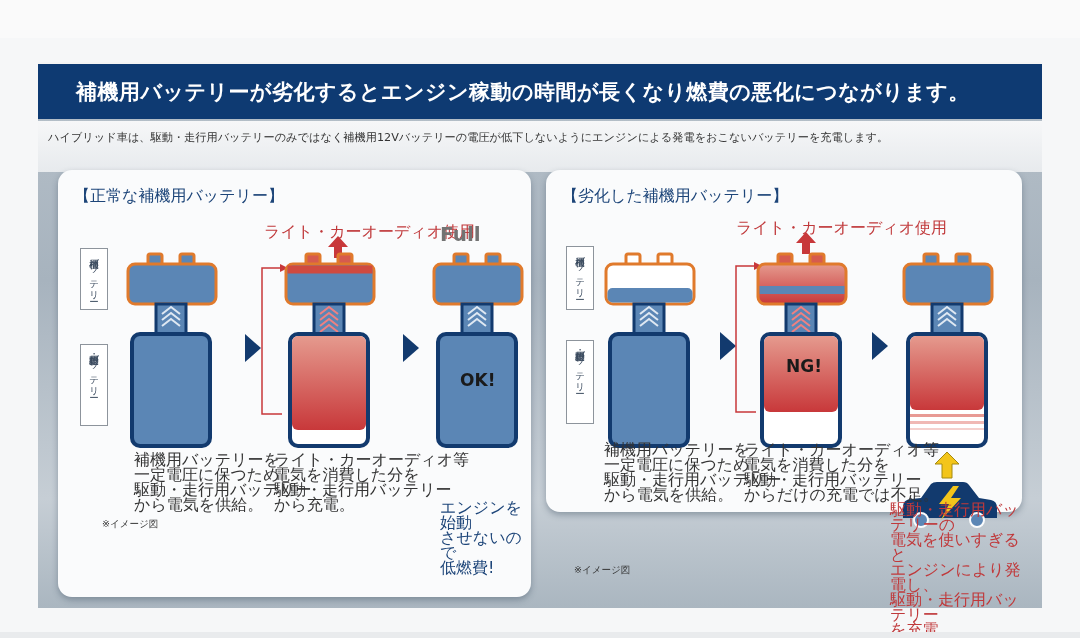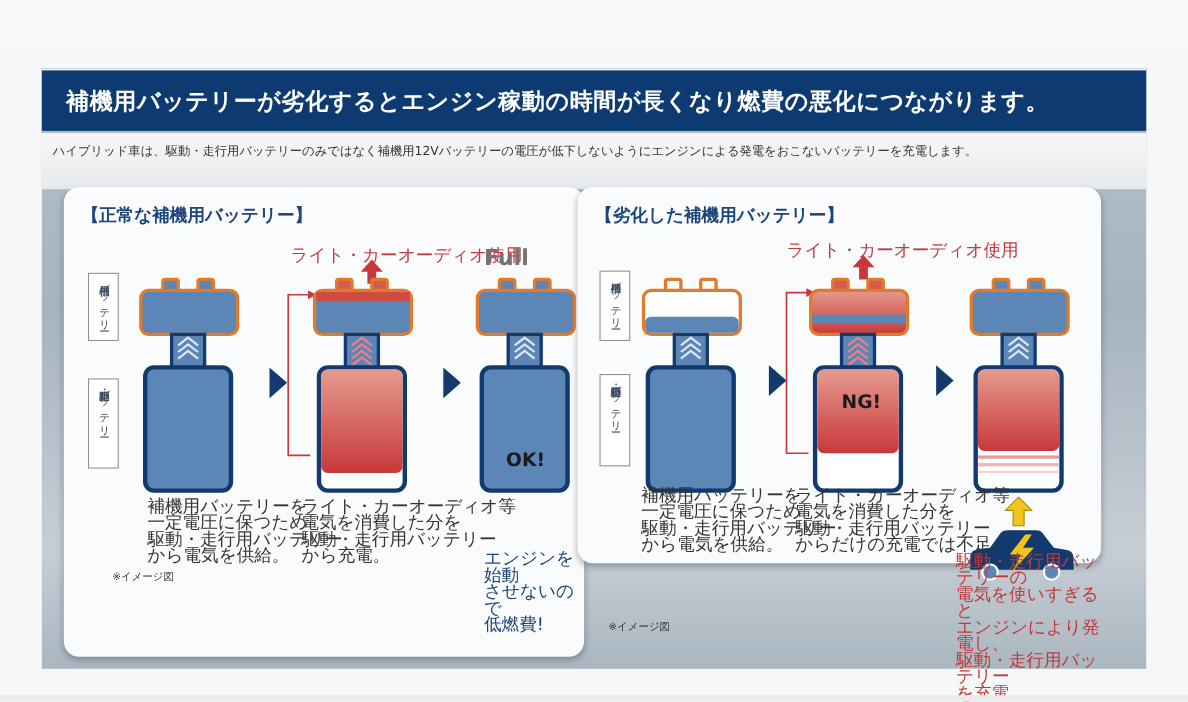--- a/index.html
+++ b/index.html
@@ -1,24 +1,24 @@
 <!DOCTYPE html>
 <html><head>
 <meta charset="utf-8">
 <style>
   html, body { margin:0; padding:0; }
   body { width:1080px; height:638px; background:#f6f7f8; font-family:"DejaVu Sans", sans-serif; position:relative; overflow:hidden; }
   .topband { position:absolute; left:0; top:0; width:1080px; height:38px; background:#fafafa; }
   .frame { position:absolute; left:38px; top:62px; width:1004px; height:546px; background:linear-gradient(180deg,#b7c1ca 0%, #a7b3be 40%, #c6ced5 80%, #aab6c0 100%); }
-  .title-bar { position:absolute; left:0; top:0; width:1004px; height:57px; background:#0e3a72; color:#fff; font-weight:bold; font-size:21px; line-height:57px; padding-left:22px; box-sizing:border-box; letter-spacing:0.5px; border-top:2px solid #f4f4f4; }
+  .title-bar { position:absolute; left:0; top:0; width:1004px; height:57px; background:#0e3a72; color:#fff; font-weight:bold; font-size:21px; line-height:57px; padding-left:38px; box-sizing:border-box; letter-spacing:0.5px; border-top:2px solid #f4f4f4; }
   .sub-bar { position:absolute; left:0; top:59px; width:1004px; height:51px; background:linear-gradient(180deg,#f6f7f8,#e7eaed); color:#333; font-size:11.2px; line-height:33px; padding-left:10px; box-sizing:border-box; white-space:nowrap; }
   .panel { position:absolute; top:108px; background:#fafbfc; border-radius:14px; box-shadow:0 3px 6px rgba(40,60,80,0.35); }
   .panel.left { left:20px; width:473px; height:427px; }
-  .panel.right { left:487px; width:476px; height:342px; }
-  .panel-title { position:absolute; left:16px; top:16px; font-size:16px; font-weight:bold; color:#1d4579; }
+  .panel.right { left:508px; width:476px; height:342px; }
+  .panel-title { position:absolute; left:16px; top:16px; font-size:16px; font-weight:normal; color:#1d4579; }
   .note { position:absolute; font-size:9.5px; color:#333; }
   .vlabel { position:absolute; border:1px solid #8d949c; background:#fff; width:28px; box-sizing:border-box; font-size:9.5px; color:#3a4a5e; writing-mode:vertical-rl; text-orientation:upright; line-height:12px; padding:3px 1px; display:flex; align-items:center; justify-content:flex-start; }
   .usage { position:absolute; font-size:16px; color:#c0393b; white-space:nowrap; }
   .caption { position:absolute; font-size:16px; color:#333; line-height:15px; white-space:pre-line; }
   .caption.blue { color:#1d4579; }
   .caption.red { color:#c0393b; }
   .big-label { position:absolute; font-weight:bold; font-size:20px; color:#737373; }
   .state-label { position:absolute; font-weight:bold; font-size:17px; color:#1a1a1a; }
   svg { position:absolute; overflow:visible; }
   .bottomline { position:absolute; left:0; top:632px; width:1080px; height:6px; background:#e9ebed; }
@@ -95,21 +95,21 @@
       <rect x="54" y="2" width="14" height="12" rx="2" fill="#5b86b5" stroke="#e07a2c" stroke-width="3"></rect>
       <rect x="2" y="12" width="88" height="40" rx="7" fill="#5b86b5" stroke="#e07a2c" stroke-width="3"></rect>
       <rect x="30" y="52" width="30" height="30" fill="#5b86b5" stroke="#123a6e" stroke-width="3"></rect>
       <g fill="none" stroke="#dfe8f2" stroke-width="2">
           <polyline points="36,62 45,55 54,62"></polyline>
           <polyline points="36,68 45,61 54,68"></polyline>
           <polyline points="36,74 45,67 54,74"></polyline>
         </g>
       <rect x="6" y="82" width="78" height="112" rx="8" fill="#5b86b5" stroke="#123a6e" stroke-width="4"></rect>
     </svg>
-    <div class="state-label" style="left:402px;top:200px;margin-top:39px;">OK!</div>
+    <div class="state-label" style="left:402px;top:200px;">OK!</div>
 
     <div class="caption" style="left:76px;top:282px;">補機用バッテリーを
 一定電圧に保つため
 駆動・走行用バッテリー
 から電気を供給。</div>
     <div class="caption" style="left:216px;top:282px;">ライト・カーオーディオ等
 電気を消費した分を
 駆動・走行用バッテリー
 から充電。</div>
     <div class="caption blue" style="left:382px;top:282px;margin-top:48px;">エンジンを始動

